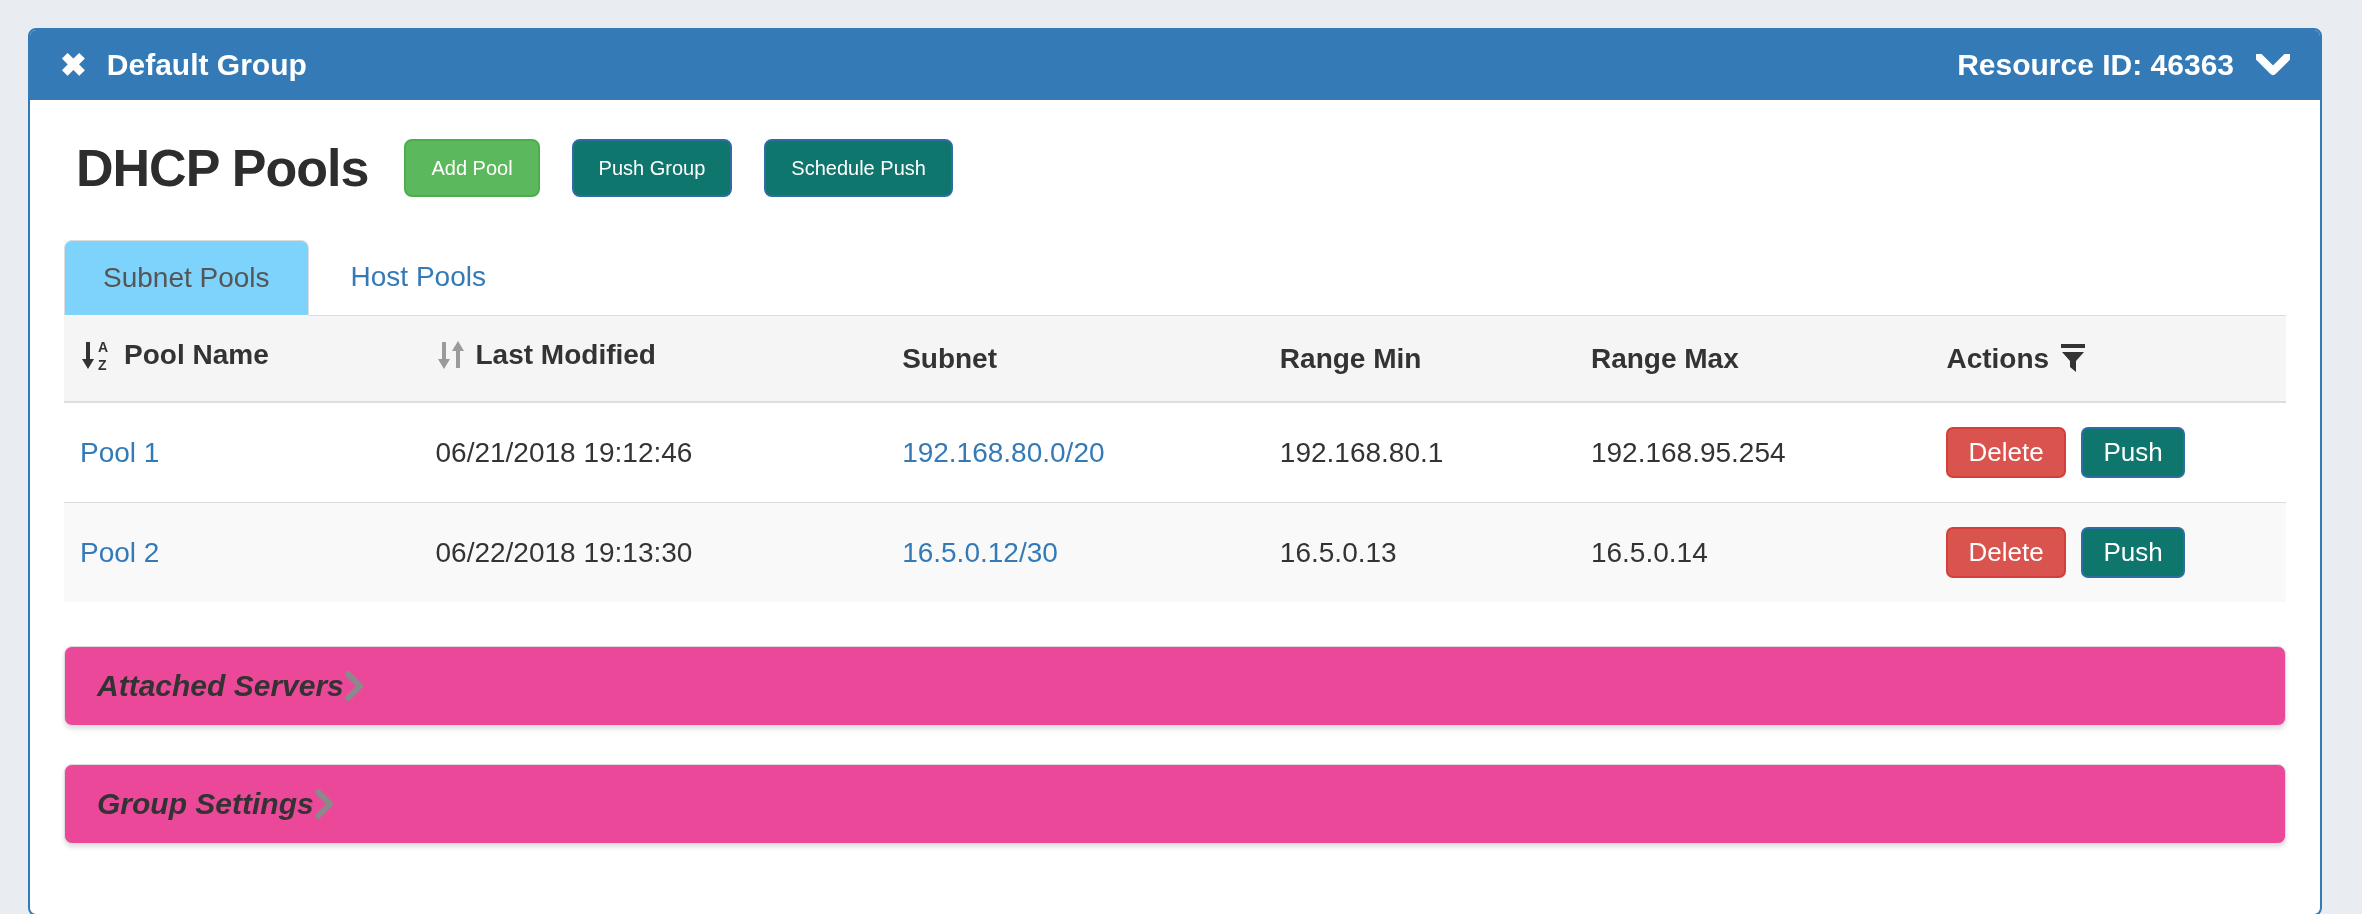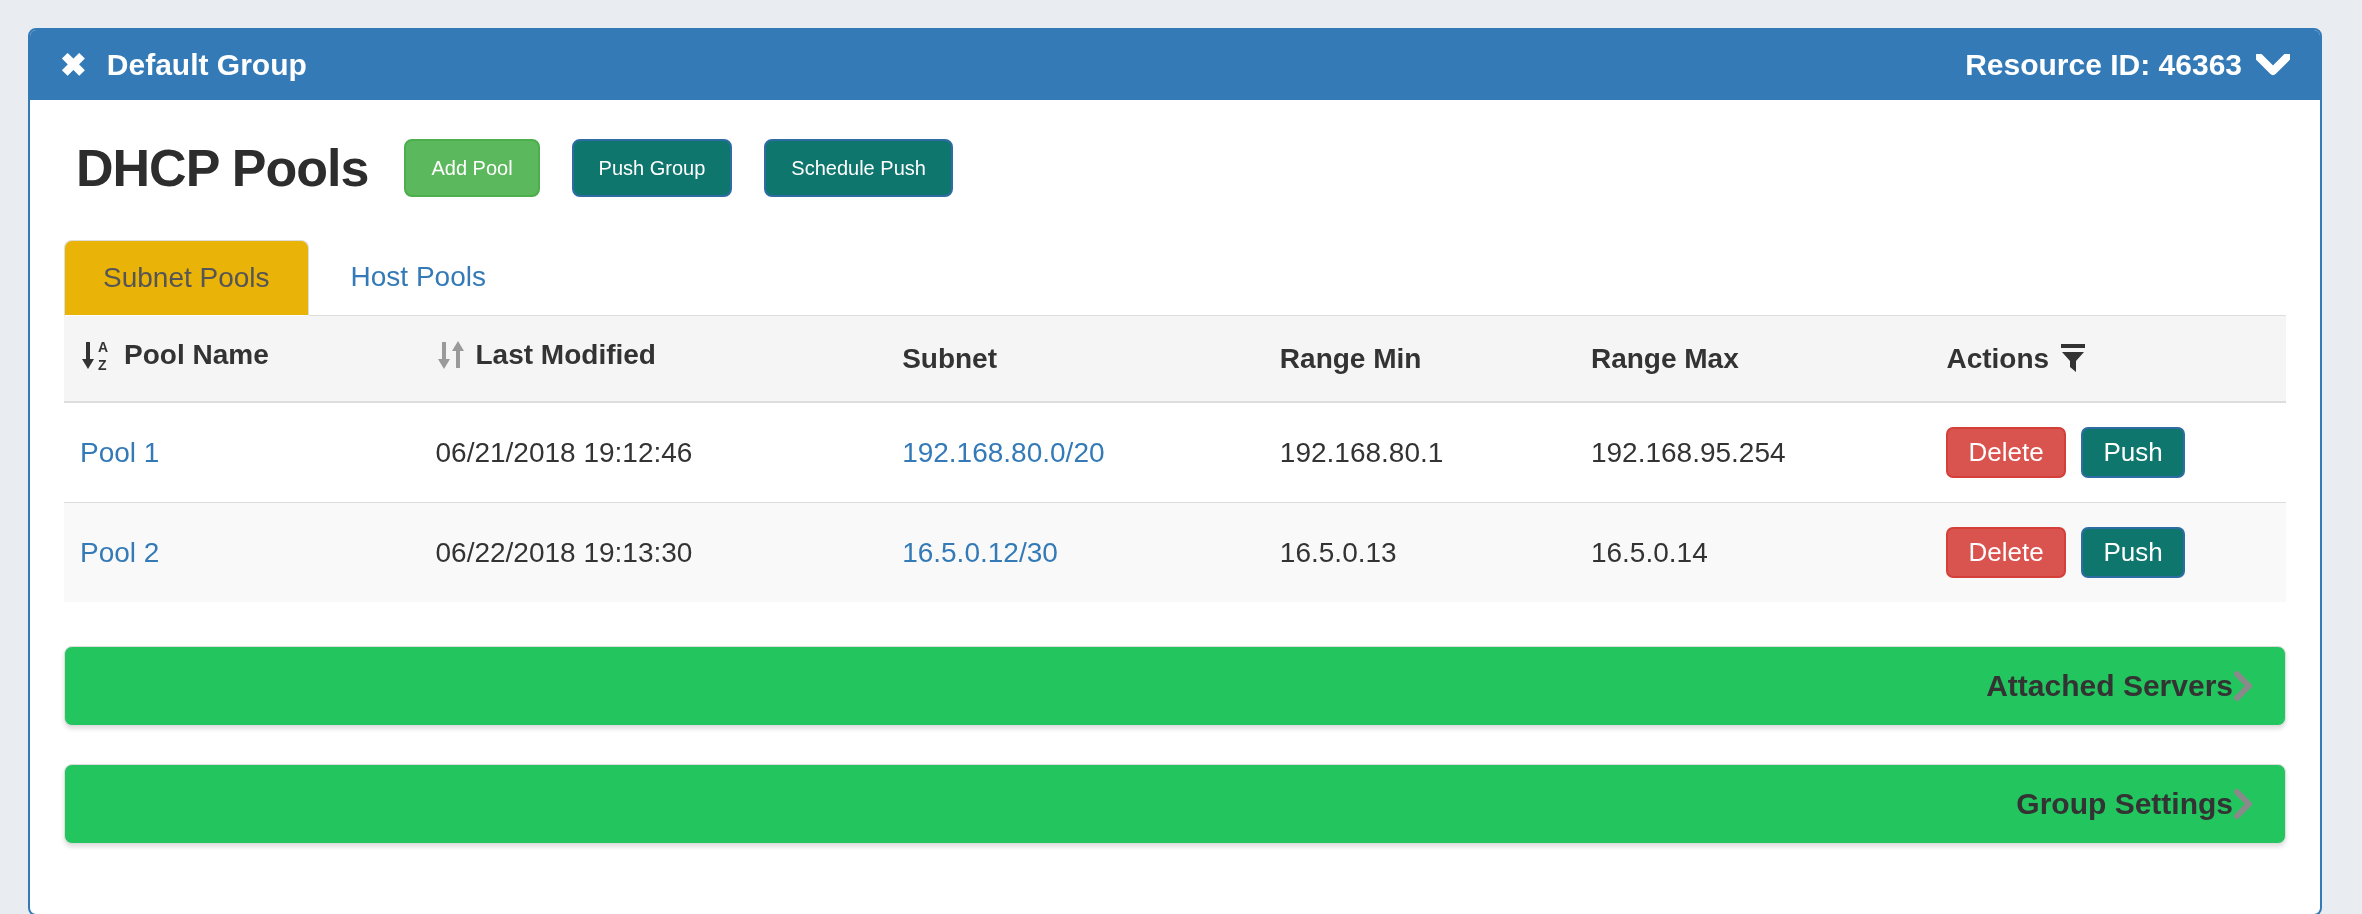--- a/index.html
+++ b/index.html
@@ -29,21 +29,21 @@
     justify-content: space-between;
     font-size: 30px;
     font-weight: bold;
   }
   .heading-left { display: flex; align-items: center; gap: 20px; }
   .close-x {
     font-size: 32px;
     line-height: 1;
     cursor: pointer;
   }
-  .heading-right { display: flex; align-items: center; gap: 14px; cursor: pointer; }
+  .heading-right { display: flex; align-items: center; gap: 22px; cursor: pointer; }
   .panel-body { padding: 38px 34px 70px 34px; }
 
   
   .title-row { display: flex; align-items: center; padding-left: 12px; }
   .page-title { font-size: 52px; font-weight: bold; color: #2d2d2d; letter-spacing: -1px; }
   .btn {
     border-radius: 8px;
     font-family: inherit;
     font-size: 20px;
     color: #fff;
@@ -64,21 +64,21 @@
   }
   .tab {
     font-size: 28px;
     padding: 21px 38px;
     margin-bottom: -1px;
     cursor: pointer;
     color: #337ab7;
   }
   .tab.active {
     color: #555;
-    background: #eab308;
+    background: #7dd3fc;
     border: 1px solid #ddd;
     border-bottom: 1px solid #fff;
     border-radius: 8px 8px 0 0;
   }
   .tab:not(.active) { margin-left: 4px; }
 
   
   .pools-table { width: 100%; border-collapse: collapse; font-size: 28px; }
   .pools-table thead tr { background: #f5f5f5; }
   .pools-table th {
@@ -103,29 +103,30 @@
     cursor: pointer;
   }
   .btn-danger-sm { background: #d9534f; border: 2px solid #d43f3a; }
   .btn-primary-sm { background: #0f766e; border: 2px solid #2e6da4; margin-left: 8px; }
   col.c1 { width: 16%; } col.c2 { width: 21%; } col.c3 { width: 17%; }
   col.c4 { width: 14%; } col.c5 { width: 16%; } col.c6 { width: 16%; }
 
   
   .accordion {
     margin-top: 44px;
-    background: #22c55e;
+    background: #ec4899;
     border: 1px solid #ddd;
     border-radius: 8px;
     box-shadow: 0 3px 4px rgba(0,0,0,0.13);
     padding: 22px 32px;
     display: flex;
     align-items: center;
-    justify-content: flex-end;
-    cursor: pointer;
+    justify-content: flex-start;
+    cursor: pointer;
+    font-style: italic;
   }
   .accordion + .accordion { margin-top: 38px; }
   .accordion-title { font-size: 30px; font-weight: bold; color: #333; }
 
   .icon { display: inline-block; vertical-align: middle; }
 </style>
 </head>
 <body>
 
 <div class="page">

